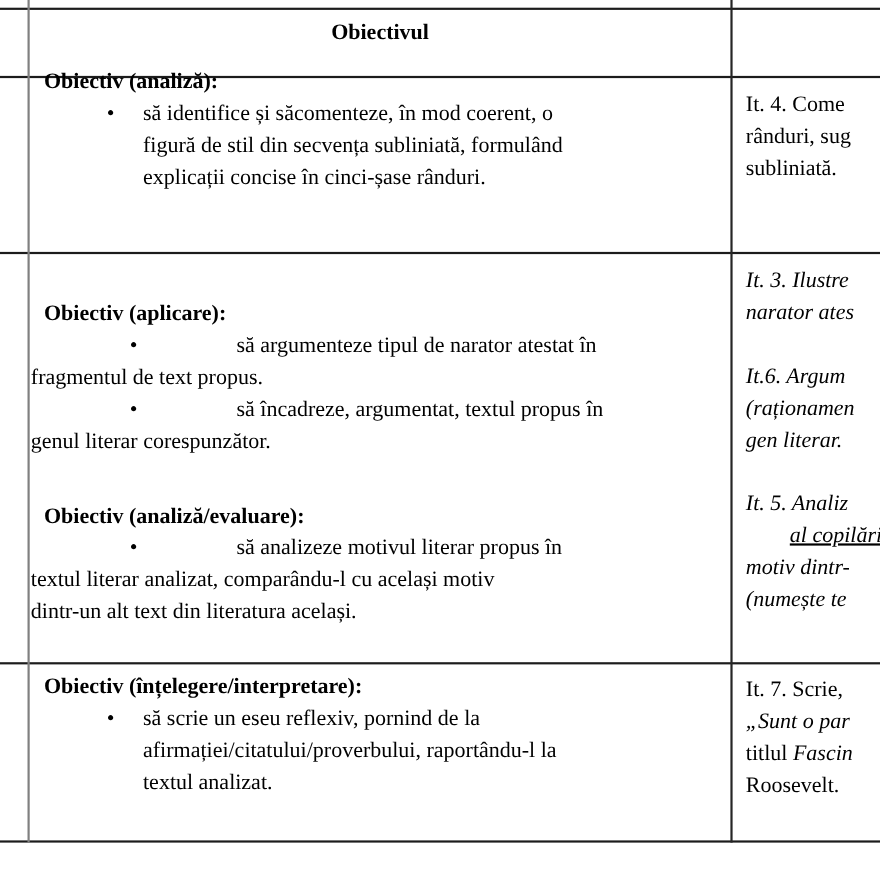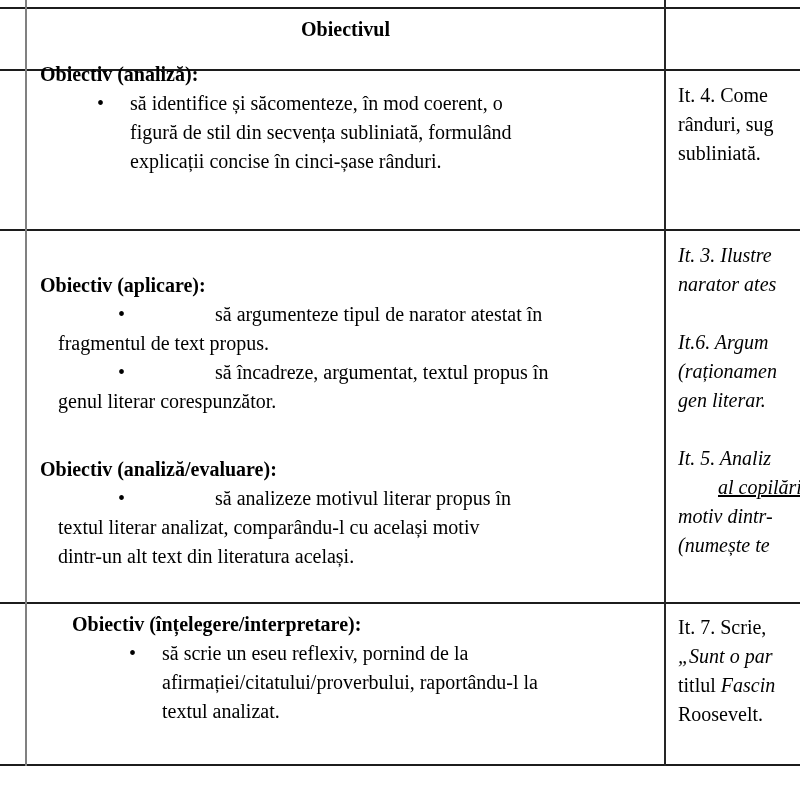--- a/index.html
+++ b/index.html
@@ -23,27 +23,27 @@
   #vl-left { left: 25px; background: #808080; }
   #vl-mid  { left: 664px; background: #262626; }
 
   
   .cell { position: absolute; overflow: hidden; white-space: nowrap; }
   #c-hdr-main { left: 27px; top: 9px;  width: 637px; height: 60px; text-align: center; font-weight: bold; padding-top: 6px; }
   #c-r1-main  { left: 27px; top: 54px; width: 552px; height: 156px; padding-top: 6px; }
   #c-r1-right { left: 666px; top: 71px; width: 134px; height: 156px; padding-top: 10px; padding-left: 12px; }
   #c-r2-main  { left: 27px; top: 231px; width: 637px; height: 369px; padding-top: 11px; }
   #c-r2-right { left: 666px; top: 231px; width: 134px; height: 369px; padding-top: 10px; padding-left: 12px; font-style: italic; }
-  #c-r3-main  { left: 27px; top: 604px; width: 637px; height: 158px; padding-top: 6px; margin-left: 32px; }
+  #c-r3-main  { left: 27px; top: 604px; width: 637px; height: 158px; padding-top: 6px; }
   #c-r3-right { left: 666px; top: 604px; width: 134px; height: 158px; padding-top: 9px; padding-left: 12px; }
 
   .ln { position: relative; height: 29px; }
   .sp10 { height: 39px; } 
   .title { font-weight: bold; padding-left: 13px; }
-  .pl13 { padding-left: 31px; }
+  .pl13 { padding-left: 1px; }
   .blt { position: absolute; top: 0; }
   .b1 { left: 70px; }
   .b2 { left: 91px; }
   .tx1 { display: inline-block; margin-left: 103px; }
   .tx2 { display: inline-block; margin-left: 188px; }
   .ind1 { padding-left: 103px; }
   .u { text-decoration: underline; margin-left: 40px; }
   .it { font-style: italic; }
 </style>
 </head>

